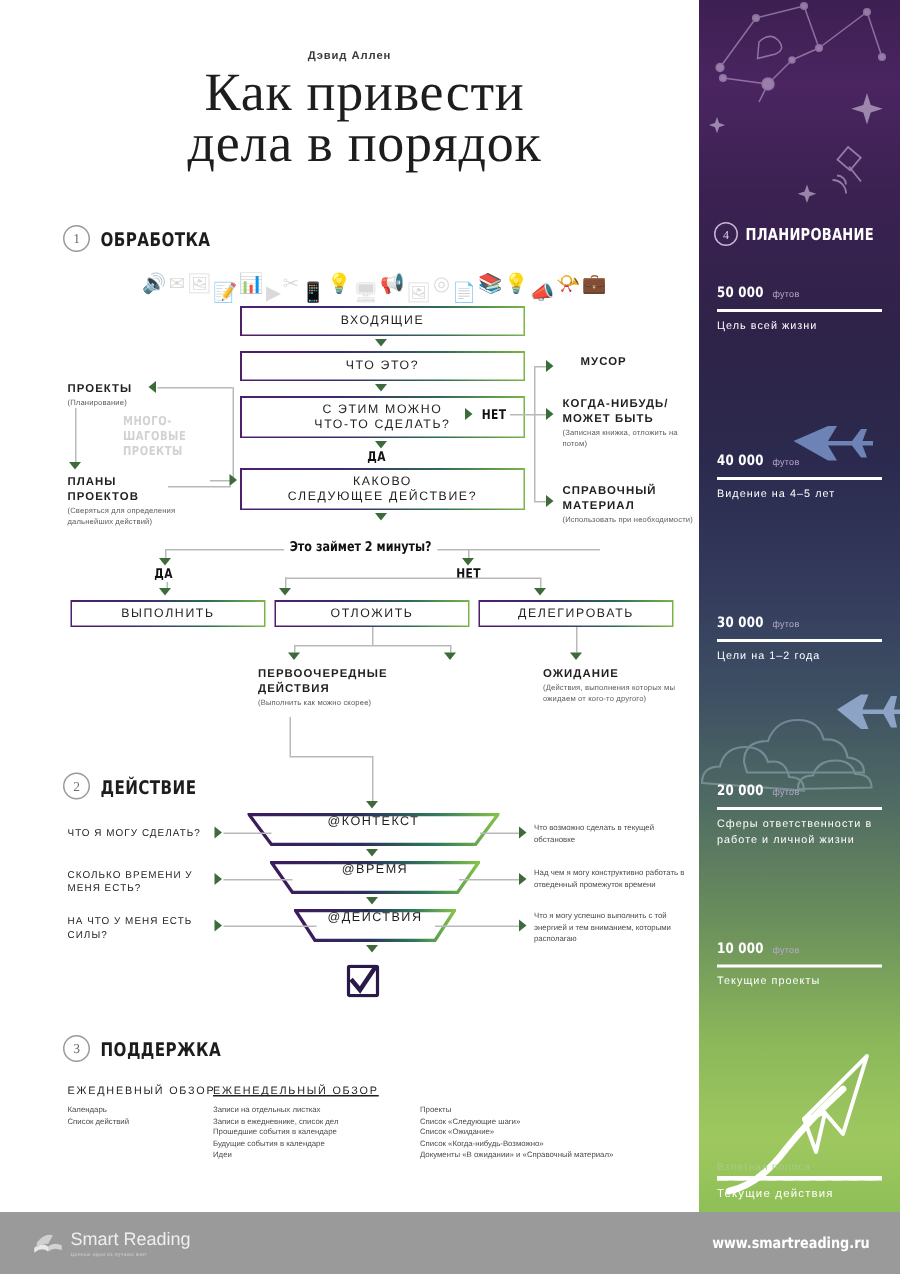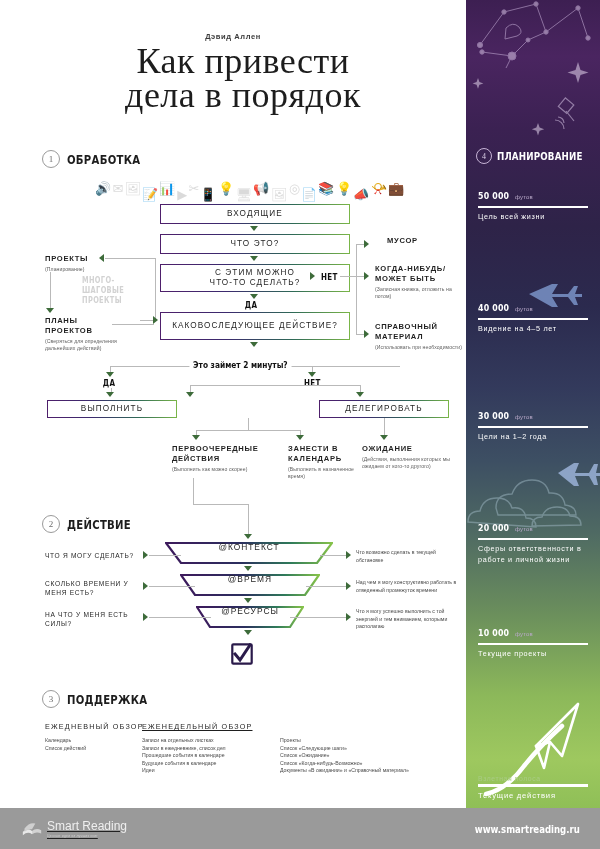--- a/index.html
+++ b/index.html
@@ -106,21 +106,21 @@
     transform-origin:left center;}
   .runway{position:absolute;left:12px;width:110px;}
   .runway .rw-lbl{font-size:6.8px;color:#a9cc84;letter-spacing:.6px;}
   .runway .rw-line{height:3px;background:#fff;margin:2px 0 4px 0;
     background-image:repeating-linear-gradient(90deg,#fff 0 7px,rgba(255,255,255,.25) 7px 11px);}
   .runway .rw-nm{font-size:7.6px;color:#fff;letter-spacing:.8px;}
 
   
   .footer{position:absolute;left:0;top:808px;width:600px;height:41px;background:#9a9a9a;
     display:flex;align-items:center;}
-  .foot-logo{position:absolute;left:22px;top:11px;display:flex;align-items:center;gap:5px;text-decoration:underline;}
+  .foot-logo{position:absolute;left:22px;top:11px;display:flex;align-items:center;gap:5px;}
   .foot-logo .mark{width:20px;height:15px;}
   .foot-logo .nm{font-size:12px;color:#efefef;font-family:"Liberation Sans",sans-serif;}
   .foot-logo .tag{font-size:3.4px;color:#cfcfcf;letter-spacing:.2px;margin-top:1px;}
   .foot-mid{position:absolute;left:145px;top:11px;display:flex;align-items:center;gap:4px;
     color:#fff;font-weight:700;font-family:"DejaVu Sans Condensed","Liberation Sans",sans-serif;}
   .foot-mid .big{font-size:16px;letter-spacing:.2px;transform:scaleX(.93);}
   .foot-mid .two{font-size:6.2px;line-height:7.5px;transform:scaleX(.95);}
   .foot-url{position:absolute;right:18px;top:16px;font-size:10px;color:#fff;font-weight:700;
     font-family:"DejaVu Sans Condensed","Liberation Sans",sans-serif;transform:scaleX(.95);}
 </style>
@@ -170,21 +170,21 @@
     <div class="gbox" style="left:160px;top:234px;width:190px;height:20px;">ЧТО ЭТО?</div>
     <div class="arw" style="left:250px;top:256px;"></div>
 
     <div class="gbox" style="left:160px;top:264px;width:190px;height:28px;flex-direction:column;">
       <span>С ЭТИМ МОЖНО</span>
       <span>ЧТО-ТО СДЕЛАТЬ?</span>
     </div>
     <div class="arw" style="left:250px;top:294px;"></div>
     <div class="t-yn" style="left:244px;top:300px;">ДА</div>
 
-    <div class="gbox" style="left:160px;top:312px;width:190px;height:28px;">
+    <div class="gbox" style="left:160px;top:312px;width:190px;height:28px;flex-direction:column;">
       <span>КАКОВО</span>
       <span>СЛЕДУЮЩЕЕ ДЕЙСТВИЕ?</span>
     </div>
     <div class="arw" style="left:250px;top:342px;"></div>
 
     <div class="t-yn" style="left:318px;top:272px;background:#fff;padding:0 2px;">НЕТ</div>
     <div class="arwR" style="left:310px;top:272px;"></div>
     <div class="ln lnh" style="left:340px;top:276px;width:16px;"></div>
     <div class="ln lnv" style="left:356px;top:244px;height:90px;"></div>
     <div class="ln lnh" style="left:356px;top:244px;width:8px;"></div>
@@ -243,38 +243,35 @@
 
     <div class="ln lnh" style="left:190px;top:385px;width:170px;"></div>
     <div class="ln lnv" style="left:190px;top:385px;height:7px;"></div>
     <div class="ln lnv" style="left:360px;top:385px;height:7px;"></div>
     <div class="arw" style="left:186px;top:392px;"></div>
     <div class="arw" style="left:356px;top:392px;"></div>
     <div class="ln lnv" style="left:111px;top:388px;height:4px;"></div>
     <div class="arw" style="left:106px;top:392px;"></div>
 
     <div class="gbox" style="left:47px;top:400px;width:130px;height:18px;">ВЫПОЛНИТЬ</div>
+    <div class="gbox" style="left:183px;top:400px;width:130px;height:18px;">ОТЛОЖИТЬ</div>
     <div class="gbox" style="left:319px;top:400px;width:130px;height:18px;">ДЕЛЕГИРОВАТЬ</div>
 
     <div class="ln lnh" style="left:196px;top:430px;width:104px;"></div>
     <div class="ln lnv" style="left:248px;top:418px;height:12px;"></div>
     <div class="ln lnv" style="left:196px;top:430px;height:5px;"></div>
     <div class="ln lnv" style="left:300px;top:430px;height:5px;"></div>
     <div class="arw" style="left:192px;top:435px;"></div>
     <div class="arw" style="left:296px;top:435px;"></div>
     <div class="ln lnv" style="left:384px;top:418px;height:17px;"></div>
     <div class="arw" style="left:380px;top:435px;"></div>
 
     <div class="txtblk" style="left:172px;top:444px;width:96px;">
       <div class="t-cap">ПЕРВООЧЕРЕДНЫЕ ДЕЙСТВИЯ</div>
       <div class="t-sub">(Выполнить как можно скорее)</div>
-    </div>
-    <div class="txtblk" style="left:288px;top:444px;width:78px;">
-      <div class="t-cap">ЗАНЕСТИ В КАЛЕНДАРЬ</div>
-      <div class="t-sub">(Выполнить в назначенное время)</div>
     </div>
     <div class="txtblk" style="left:362px;top:444px;width:96px;">
       <div class="t-cap">ОЖИДАНИЕ</div>
       <div class="t-sub">(Действия, выполнения которых мы ожидаем от кого-то другого)</div>
     </div>
 
     <div class="ln lnv" style="left:193px;top:478px;height:26px;"></div>
     <div class="ln lnh" style="left:193px;top:504px;width:55px;"></div>
     <div class="ln lnv" style="left:248px;top:504px;height:30px;"></div>
     <div class="arw" style="left:244px;top:534px;"></div>
@@ -333,21 +330,21 @@
         <defs>
             <linearGradient id="fg3" x1="0" y1="0" x2="1" y2="0">
           <stop offset="0" stop-color="#3d1a5c"></stop>
               <stop offset="0.45" stop-color="#2b2f5e"></stop>
           <stop offset="0.75" stop-color="#2f7a5a"></stop>
               <stop offset="1" stop-color="#86c24a"></stop>
         </linearGradient>
           </defs>
         <polygon points="1,1 107,1 94,21 14,21" fill="#fff" stroke="url(#fg3)" stroke-width="2.2"></polygon>
       </svg>
-      <span>@РЕСУРСЫ</span>
+      <span>@ДЕЙСТВИЯ</span>
     </div>
     <div class="q-left" style="left:45px;top:610px;width:90px;">НА ЧТО У МЕНЯ ЕСТЬ СИЛЫ?</div>
     <div class="arwR" style="left:143px;top:613px;"></div>
     <div class="ln lnh" style="left:149px;top:617px;width:62px;"></div>
     <div class="ln lnh" style="left:290px;top:617px;width:58px;"></div>
     <div class="arwR" style="left:346px;top:613px;"></div>
     <div class="q-right" style="left:356px;top:608px;width:108px;">Что я могу успешно выполнить с той энергией и тем вниманием, которыми располагаю</div>
     <div class="arw" style="left:244px;top:630px;"></div>
 
     <div class="checkmark">

